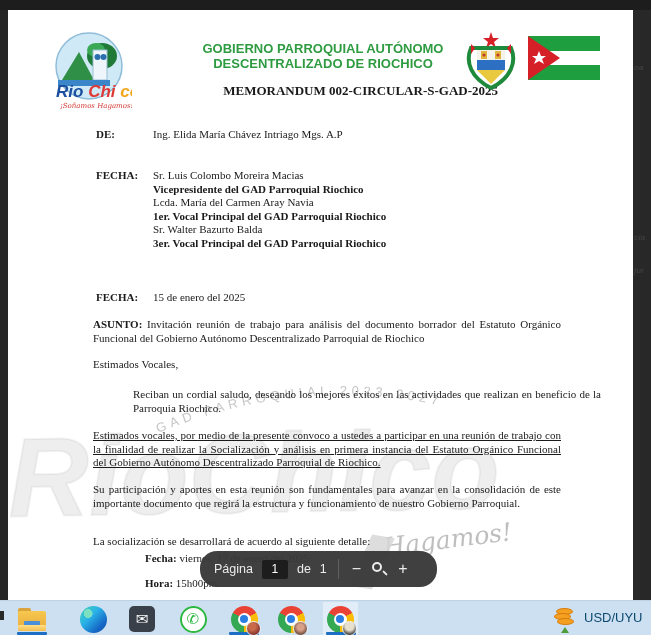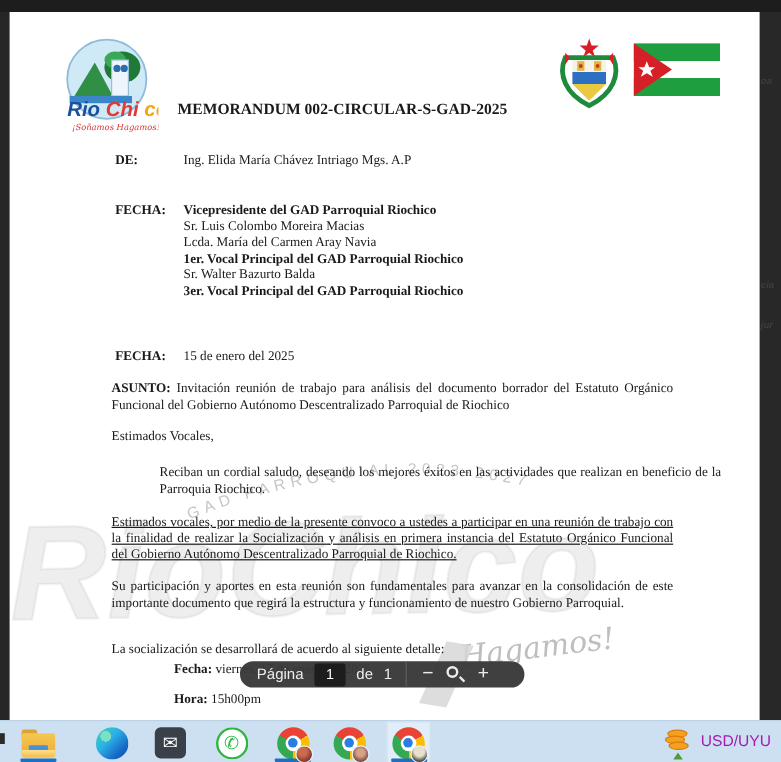--- a/index.html
+++ b/index.html
@@ -14,21 +14,21 @@
   .strip-frag { position:absolute; left:1px; font:italic bold 8px "Liberation Sans",sans-serif; color:#3e3e3e; }
 
   
   #page { left:8px; top:10px; width:625px; height:590px; background:#ffffff; overflow:hidden; }
   .doc-text { position:absolute; font-size:11px; line-height:13.5px; color:#1a1a1a; z-index:3; }
   .b { font-weight:bold; }
   .jst { text-align:justify; }
 
   #org-header { left:140px; top:31px; width:350px; text-align:center;
                 font:bold 13px "Liberation Sans", sans-serif; color:#2e9b41; line-height:15px; z-index:3; }
-  #memo-title { left:140px; top:74px; width:350px; text-align:left;
+  #memo-title { left:140px; top:74px; width:350px; text-align:right;
                 font-weight:bold; font-size:13px; z-index:3; }
 
   .line { display:block; }
 
   
   .wm { position:absolute; z-index:1; pointer-events:none; }
   #wm-big { left:0px; top:398px; width:625px; white-space:nowrap;
             font:italic 900 112px "Liberation Sans",sans-serif;
             color:rgba(90,90,90,0.10); -webkit-text-stroke:2px rgba(90,90,90,0.07);
             transform:rotate(-1deg); }
@@ -36,21 +36,21 @@
                color:rgba(70,70,70,0.35); transform:rotate(-7deg); }
   #wm-swoosh { left:352px; top:526px; width:24px; height:52px; background:#d7d7d7;
                transform:skewX(-16deg) rotate(9deg); opacity:.85; }
 
   
   #logo { left:38px; top:20px; width:86px; height:88px; z-index:3; }
   #coat { left:455px; top:20px; width:56px; height:62px; z-index:3; }
   #flag { left:520px; top:26px; width:72px; height:44px; z-index:3; }
 
   
-  #pdf-toolbar { left:200px; top:551px; width:237px; height:22px; background:rgba(56,56,56,0.96);
+  #pdf-toolbar { left:200px; top:551px; width:237px; height:36px; background:rgba(56,56,56,0.96);
                  border-radius:17px; z-index:20; display:flex; align-items:center; gap:9px;
                  padding:0 14px; color:#ececec; font-family:"Liberation Sans",sans-serif; }
   #pdf-toolbar .tb-label { font-size:12.5px; }
   #page-input { width:26px; height:19px; background:#1d1d1d; border:none; border-radius:2px;
                 color:#fff; text-align:center; font-size:12px; }
   .tb-divider { width:1px; height:20px; background:#5f5f5f; margin:0 2px; }
   .tb-btn { font-size:16px; line-height:16px; color:#ececec; background:none; border:none;
             cursor:pointer; padding:0 2px; font-family:"Liberation Sans",sans-serif; }
   #magnifier { position:relative; width:15px; height:15px; }
   #magnifier .lens { position:absolute; left:0; top:0; width:10px; height:10px;
@@ -98,21 +98,21 @@
                    border-radius:50%; border:1px solid #e9f2fa; z-index:2; }
   .pb1 { background:radial-gradient(circle at 40% 35%, #c96a4a 30%, #7e2e2e 75%); }
   .pb2 { background:radial-gradient(circle at 50% 40%, #d9a08a 30%, #6b4a3a 75%); }
   .pb3 { background:radial-gradient(circle at 50% 32%, #e8e0cf 38%, #3a3a3a 78%); }
 
   #currency-widget { position:absolute; left:552px; top:3px; width:96px; height:30px; }
   .coin { position:absolute; width:17px; height:7px; background:#f6a021; border:1px solid #d87d0a; border-radius:50%; }
   #coin-arrow { position:absolute; left:9px; top:23px; width:0; height:0;
                 border-left:4px solid transparent; border-right:4px solid transparent;
                 border-bottom:6px solid #4e9d3a; }
-  #currency-label { position:absolute; left:32px; top:6px; font:13px "Liberation Sans",sans-serif; color:#a21caf; }
+  #currency-label { position:absolute; left:32px; top:6px; font:13px "Liberation Sans",sans-serif; color:#0c4a6e; }
 </style>
 </head>
 <body>
 
 <div class="abs" id="top-bar"></div>
 <div class="abs" id="left-strip"></div>
 <div class="abs" id="right-strip">
   <span class="strip-frag" style="top:53px">oa</span>
   <span class="strip-frag" style="top:223px">cia</span>
   <span class="strip-frag" style="top:256px">jur</span>
@@ -141,20 +141,22 @@
     <rect x="12" y="50" width="52" height="6" fill="#3a86c8"></rect>
     <text x="10" y="67" font-family="Liberation Sans, sans-serif" font-style="italic" font-weight="bold" font-size="17">
       <tspan fill="#1b4fa0">Rio</tspan>
       <tspan fill="#e03a36">Chi</tspan>
       <tspan fill="#f2a71b">co</tspan>
     </text>
     <text x="14" y="78" font-family="DejaVu Serif, serif" font-style="italic" font-size="7" fill="#d23835">¡Soñamos Hagamos!</text>
   </svg>
 
   <div class="abs" id="org-header">
+    <span class="line">GOBIERNO PARROQUIAL AUTÓNOMO</span>
+    <span class="line">DESCENTRALIZADO DE RIOCHICO</span>
   </div>
   <div class="abs doc-text" id="memo-title">MEMORANDUM 002-CIRCULAR-S-GAD-2025</div>
 
   <svg class="abs" id="coat" viewBox="0 0 56 62">
     <polygon points="28,2 30,8 36,8 31,12 33,18 28,14 23,18 25,12 20,8 26,8" fill="#d62028"></polygon>
     <path d="M8,18 C2,32 8,48 28,58 C48,48 54,32 48,18 Z" fill="#ffffff" stroke="#1e8a3c" stroke-width="4"></path>
     <rect x="14" y="20" width="28" height="10" fill="#f5f2e8"></rect>
     <rect x="18" y="21" width="6" height="8" fill="#e0b63c"></rect>
     <rect x="32" y="21" width="6" height="8" fill="#e0b63c"></rect>
     <circle cx="21" cy="25" r="1.6" fill="#c0392b"></circle>
@@ -173,22 +175,22 @@
     <polygon points="11,15 13,20 18,20 14,23 16,28 11,25 6,28 8,23 4,20 9,20" fill="#ffffff"></polygon>
   </svg>
 
   <div class="abs doc-text b" style="left:88px; top:118px;">DE:</div>
   <div class="abs doc-text" style="left:145px; top:118px;">
     <span class="line">Ing. Elida María Chávez Intriago Mgs. A.P</span>
   </div>
 
   <div class="abs doc-text b" style="left:88px; top:159px;">FECHA:</div>
   <div class="abs doc-text" style="left:145px; top:159px;">
+    <span class="line">Sr. Luis Colombo Moreira Macias</span>
     <span class="line b">Vicepresidente del GAD Parroquial Riochico</span>
-    <span class="line">Sr. Luis Colombo Moreira Macias</span>
     <span class="line">Lcda. María del Carmen Aray Navia</span>
     <span class="line b">1er. Vocal Principal del GAD Parroquial Riochico</span>
     <span class="line">Sr. Walter Bazurto Balda</span>
     <span class="line b">3er. Vocal Principal del GAD Parroquial Riochico</span>
   </div>
 
   <div class="abs doc-text b" style="left:88px; top:281px;">FECHA:</div>
   <div class="abs doc-text" style="left:145px; top:281px;">15 de enero del 2025</div>
 
   <div class="abs doc-text jst" style="left:85px; top:308px; width:468px;">

